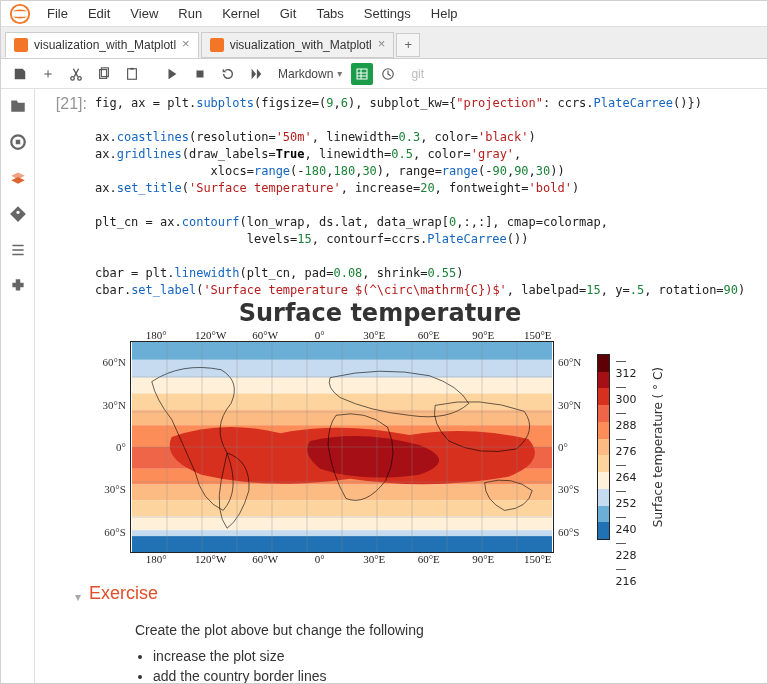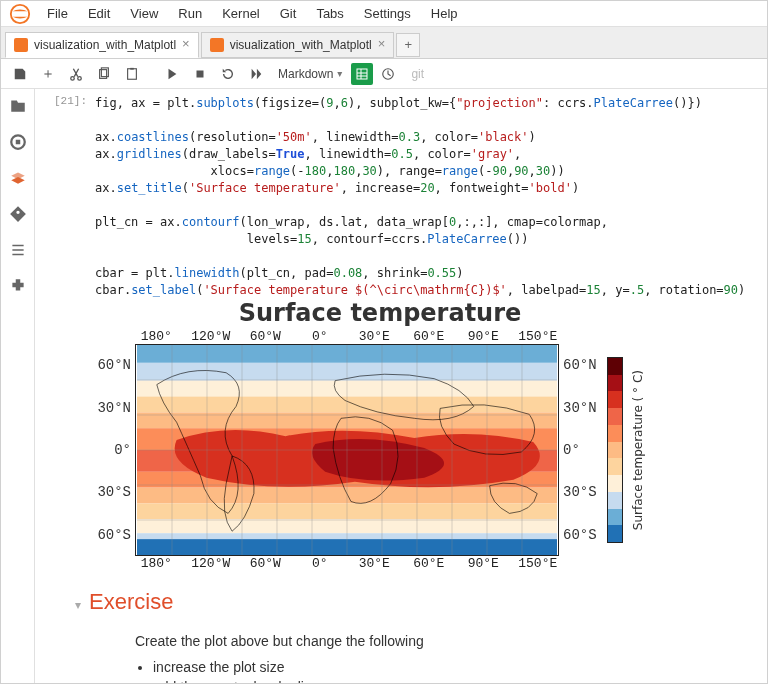--- a/index.html
+++ b/index.html
@@ -21,44 +21,44 @@
   .celltype { display:flex; align-items:center; padding:0 6px; height:22px; font-size:12px; color:#444; border:1px solid transparent;}
   .celltype .chev { margin-left:4px; font-size:10px; color:#777;}
   .sheets { width:22px; height:22px; background:#1a9c4a; border-radius:2px; display:flex; align-items:center; justify-content:center; }
   .sheets svg { fill:#fff; }
   .git { color:#bbb; font-size:12px; margin-left:8px;}
   .body { display:flex; flex:1; overflow:hidden; }
   .sidebar { width:34px; background:#fff; border-right:1px solid #e0e0e0; display:flex; flex-direction:column; align-items:center; padding-top:8px; gap:18px;}
   .sicon { width:18px; height:18px; color:#666; display:flex; align-items:center; justify-content:center;}
   .main { flex:1; overflow:auto; background:#fff; }
   .cell { display:flex; padding:6px 0 2px 0; }
-  .prompt { width:60px; flex:none; text-align:right; padding-right:8px; color:#959595; font-family:Liberation Mono, monospace; font-size:11px;}
+  .prompt { width:60px; flex:none; text-align:right; padding-right:8px; color:#959595; font-family:Liberation Sans, sans-serif; font-size:16px;}
   .inputarea { flex:1; padding-right:16px; }
   pre.code { margin:0; font-family:Menlo,Consolas,monospace; font-size:12px; line-height:17px; color:#212121; white-space:pre;} 
   .pyfun { color:#1565c0; }
   .pystr { color:#b71c1c; }
   .pynum { color:#1b8236; }
-  .pybool{ color:#1d4ed8; font-weight:bold;}
+  .pybool{ color:#000000; font-weight:bold;}
   .plot { width:570px; }
   .plot-title { text-align:center; font-size:24px; font-weight:700; font-family: "DejaVu Sans", Arial, sans-serif; margin-bottom:2px;}
-  .axes-top, .axes-bottom { display:flex; font-size:13px; color:#222; font-family:Liberation Mono, monospace;gap:12px; }
+  .axes-top, .axes-bottom { display:flex; font-size:11px; color:#222; font-family:Liberation Serif, serif;gap:12px; }
   .axes-top div, .axes-bottom div { text-align:center; }
   .plotframe { display:flex; }
-  .ylabels { width:40px; display:flex; flex-direction:column; justify-content:space-around; font-size:14px; text-align:right; padding-right:4px; font-family:Liberation Mono, monospace;}
+  .ylabels { width:40px; display:flex; flex-direction:column; justify-content:space-around; font-size:11px; text-align:right; padding-right:4px; font-family:Liberation Serif, serif;}
   .ylabels.right { text-align:left; padding-left:4px; padding-right:0;}
   .mapbox { width:424px; flex:none; }
   .cbar-wrap { display:flex; align-items:center; margin-left:8px;}
   .cbar { width:16px; height:186px; display:flex; flex-direction:column; border:1px solid #222;}
   .cbar-seg { flex:1; }
   .cbar-ticks { display:flex; flex-direction:column; justify-content:space-between; height:186px; margin-left:6px; font-size:11px; font-family:"DejaVu Sans",Arial,sans-serif; color:#222;}
   .cbar-label { writing-mode: vertical-rl; transform: rotate(180deg); font-size:12px; margin-left:8px; font-family:"DejaVu Sans",Arial,sans-serif;}
   .md-cell { padding:10px 20px 10px 60px;}
   .exhdr { display:flex; align-items:center;}
   .exhdr .tri { color:#aaa; font-size:12px; margin-right:8px; margin-left:-20px;}
-  h2.exercise { color:#e04e2a; font-size:22px; margin:6px 2px 12px 0; font-weight:500;text-align:center;}
+  h2.exercise { color:#e04e2a; font-size:18px; margin:6px 2px 12px 0; font-weight:500;text-align:center;}
   .md-cell p { margin:6px 0 10px 40px; font-size:14px;}
   .md-cell ul { margin:0 0 0 58px; padding:0; font-size:14px;}
   .md-cell li { margin:4px 0; }
 </style>
 </head>
 <body>
 
 <div class="root">
 
   <div class="menubar">
@@ -294,20 +294,31 @@
                     <div class="cbar-seg" style="background: rgb(215, 48, 31);"></div>
                     <div class="cbar-seg" style="background: rgb(239, 101, 72);"></div>
                     <div class="cbar-seg" style="background: rgb(252, 141, 89);"></div>
                     <div class="cbar-seg" style="background: rgb(253, 187, 132);"></div>
                     <div class="cbar-seg" style="background: rgb(253, 212, 158);"></div>
                     <div class="cbar-seg" style="background: rgb(254, 240, 217);"></div>
                     <div class="cbar-seg" style="background: rgb(198, 219, 239);"></div>
                     <div class="cbar-seg" style="background: rgb(107, 174, 214);"></div>
                     <div class="cbar-seg" style="background: rgb(33, 113, 181);"></div>
                   </div>
+                <div id="cbarticks" class="cbar-ticks">
+                    <div>— 312</div>
+                    <div>— 300</div>
+                    <div>— 288</div>
+                    <div>— 276</div>
+                    <div>— 264</div>
+                    <div>— 252</div>
+                    <div>— 240</div>
+                    <div>— 228</div>
+                    <div>— 216</div>
+                  </div>
                 <div class="cbar-label">Surface temperature ( ° C)</div>
               </div>
             </div>
             <div id="xt-bot" class="axes-bottom" style="margin-left:40px; width:424px;">
                 <div style="flex: 1 1 0%;">180°</div>
                 <div style="flex: 1 1 0%;">120°W</div>
                 <div style="flex: 1 1 0%;">60°W</div>
                 <div style="flex: 1 1 0%;">0°</div>
                 <div style="flex: 1 1 0%;">30°E</div>
                 <div style="flex: 1 1 0%;">60°E</div>

